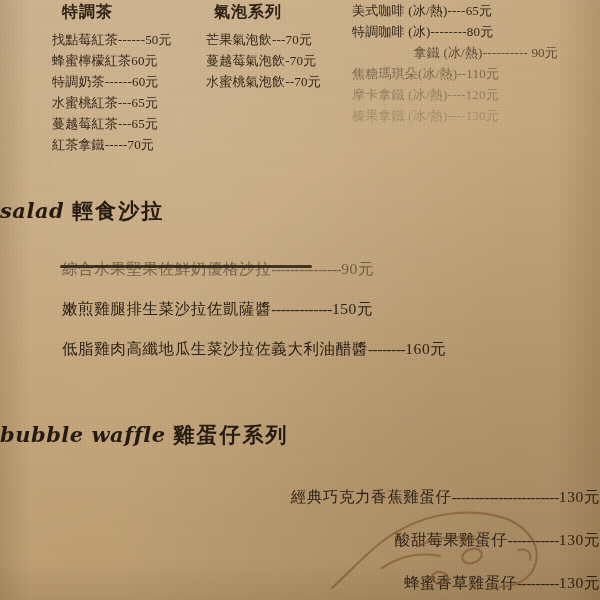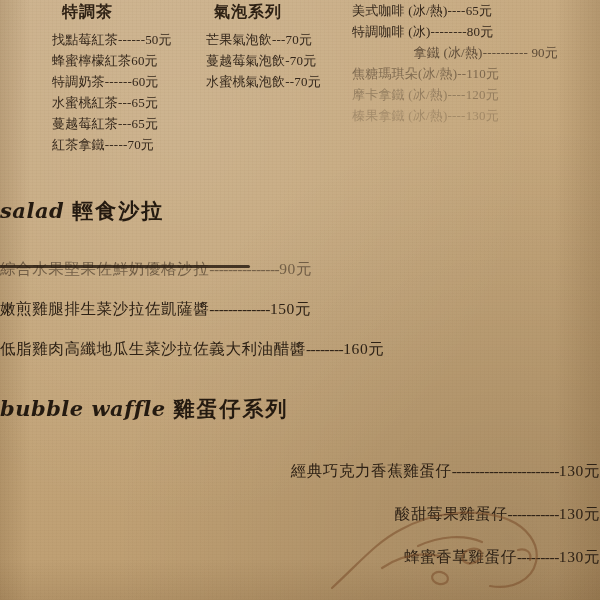--- a/index.html
+++ b/index.html
@@ -121,24 +121,24 @@
   .strike-line {
     position: absolute;
     height: 3px;
     background: #2b1f13;
     opacity: 0.85;
     border-radius: 2px;
   }
 
   
   .salad-title { margin-top: 42px; }
-  .salad-list { margin-top: 24px; }
+  .salad-list { margin-top: 24px; padding-left: 62px; }
   .salad-list .item { line-height: 40px; }
 
-  .waffle-title { margin-top: 26px; }
+  .waffle-title { margin-top: 52px; }
   .waffle-list { margin-top: 26px; padding-left: 88px; text-align: right; }
   .waffle-list .item { line-height: 43px; }
 
   
   .doodle {
     position: absolute;
     right: 18px;
     bottom: 0px;
     width: 260px;
     height: 110px;

